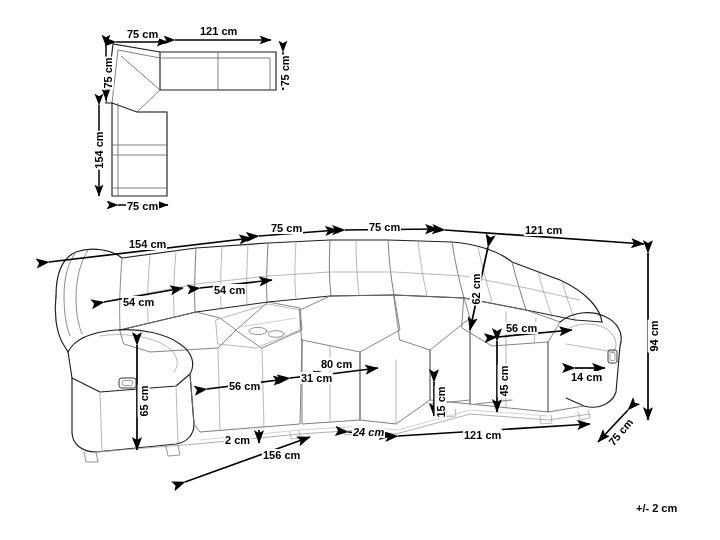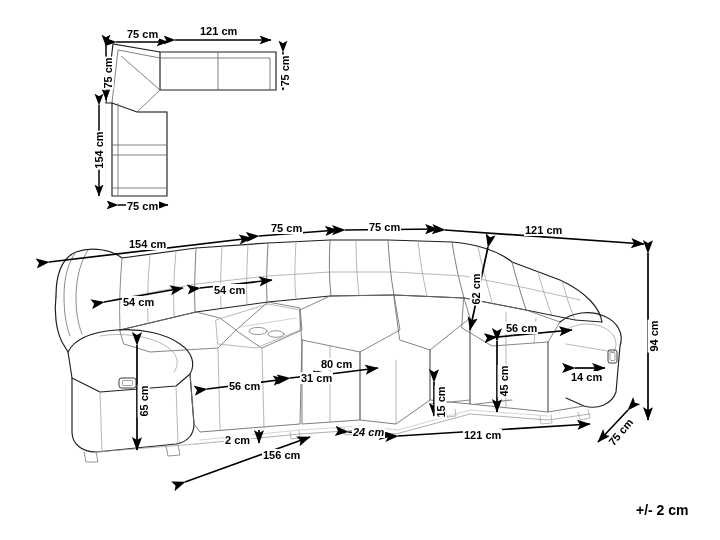--- a/index.html
+++ b/index.html
@@ -17,21 +17,21 @@
     background:#ffffff;
     padding:0 1px;
     line-height:12px;
     letter-spacing:0px;
   }
   .vert{transform-origin:center center;}
   .tol{
     position:absolute;
     font-family:"Liberation Sans",sans-serif;
     font-weight:bold;
-    font-size:14px;
+    font-size:11px;
     color:#000000;
     white-space:nowrap;
   }
 </style>
 </head>
 <body>
 
 <div id="stage">
 
 <svg width="720" height="540" viewBox="0 0 720 540">

